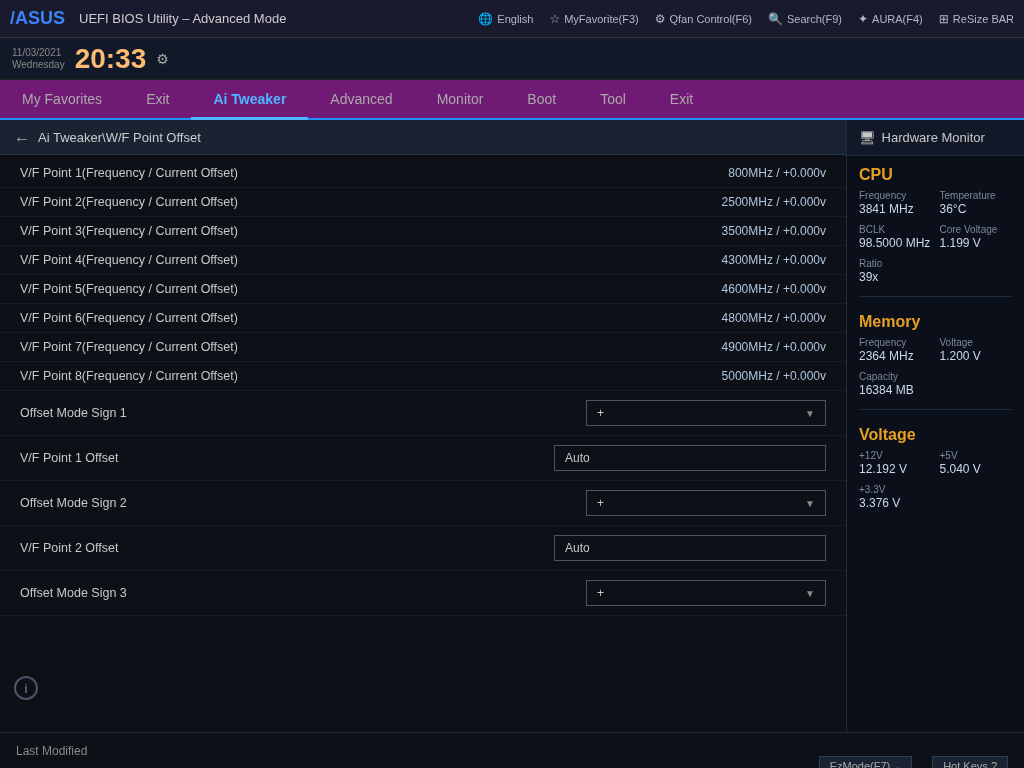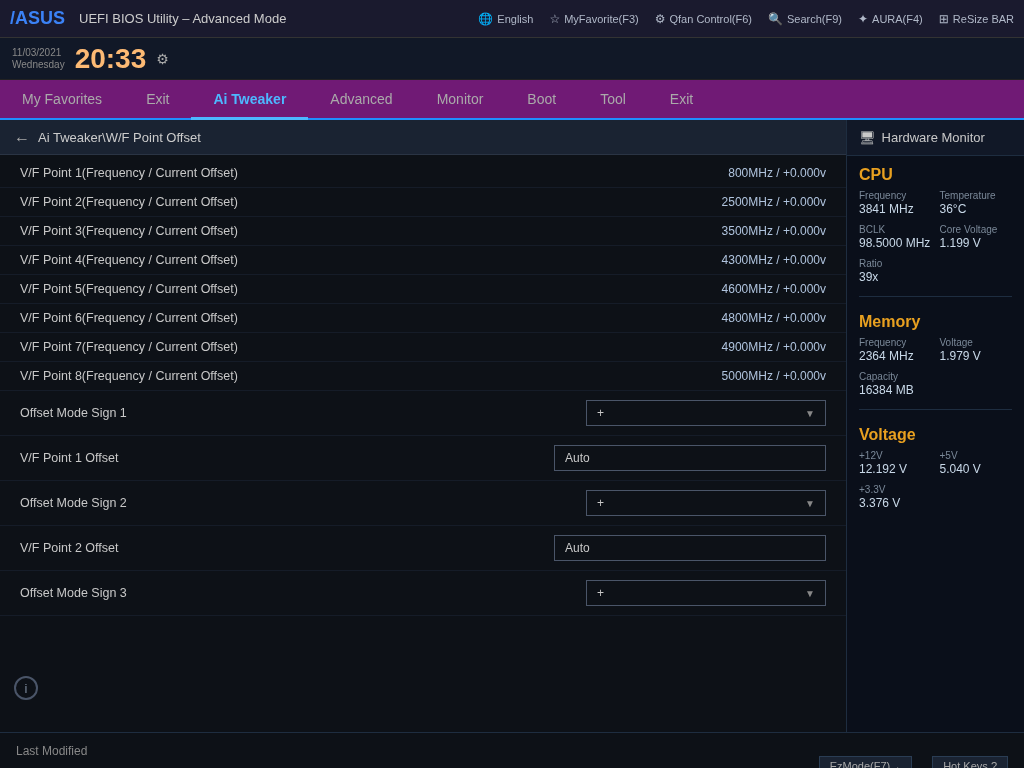--- a/index.html
+++ b/index.html
@@ -458,21 +458,21 @@
     <hr class="hw-divider">
 
     <div class="hw-section-title mem-color">Memory</div>
     <div class="hw-row">
       <div class="hw-col">
         <div class="hw-label">Frequency</div>
         <div class="hw-value">2364 MHz</div>
       </div>
       <div class="hw-col">
         <div class="hw-label">Voltage</div>
-        <div class="hw-value">1.979 V</div>
+        <div class="hw-value">1.200 V</div>
       </div>
     </div>
     <div class="hw-row">
       <div class="hw-col">
         <div class="hw-label">Capacity</div>
         <div class="hw-value">16384 MB</div>
       </div>
     </div>
 
     <hr class="hw-divider">

